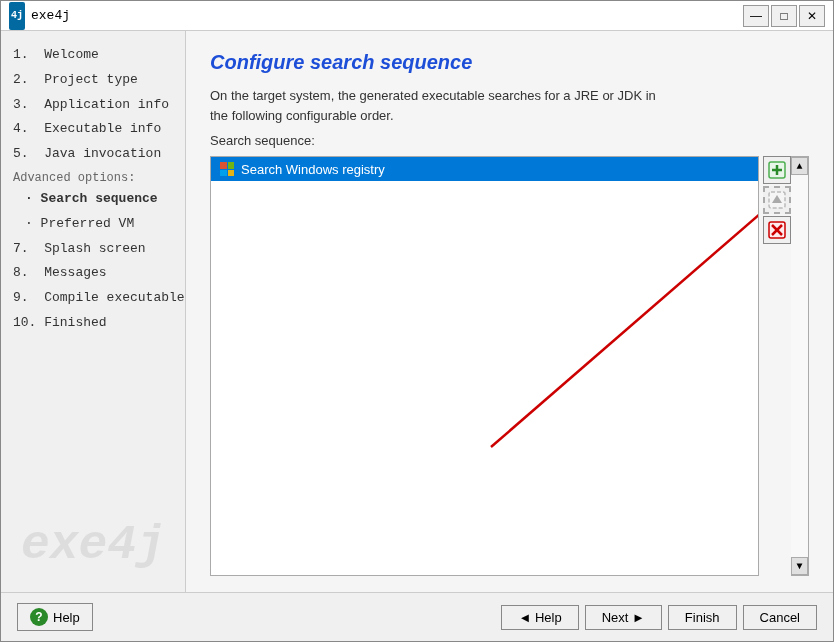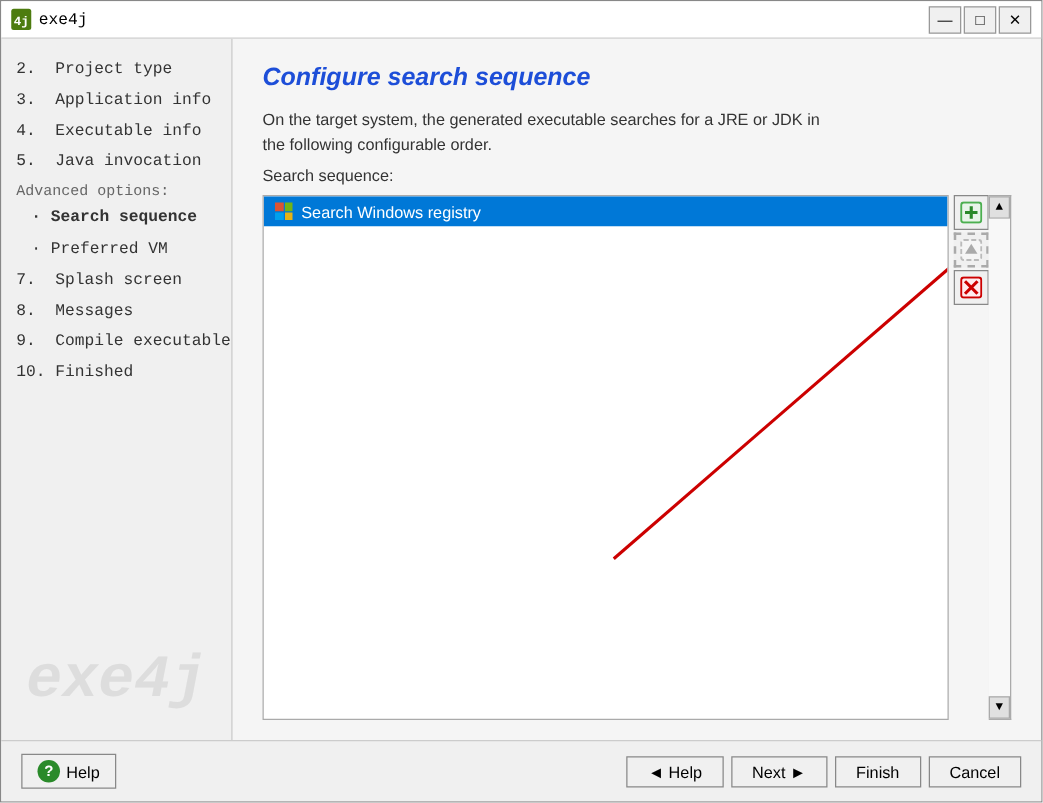--- a/index.html
+++ b/index.html
@@ -33,25 +33,25 @@
     }
     .title-bar-left {
       display: flex;
       align-items: center;
       gap: 6px;
       font-size: 13px;
       font-weight: normal;
     }
     .title-icon {
       width: 16px;
-      height: 17px;
-      background: #4d7c0f;
+      height: 28px;
+      background: #0369a1;
       border-radius: 2px;
       display: flex;
-      align-items: flex-end;
+      align-items: center;
       justify-content: center;
       color: white;
       font-size: 10px;
       font-weight: bold;
     }
     .title-bar-controls {
       display: flex;
       gap: 2px;
     }
     .title-btn {
@@ -302,20 +302,21 @@
     <div class="title-bar-controls">
       <button class="title-btn">—</button>
       <button class="title-btn">□</button>
       <button class="title-btn close">✕</button>
     </div>
   </div>
 
   <div class="content">
 
     <div class="sidebar">
+      <div class="sidebar-item">1.&nbsp;&nbsp;Welcome</div>
       <div class="sidebar-item">2.&nbsp;&nbsp;Project type</div>
       <div class="sidebar-item">3.&nbsp;&nbsp;Application info</div>
       <div class="sidebar-item">4.&nbsp;&nbsp;Executable info</div>
       <div class="sidebar-item">5.&nbsp;&nbsp;Java invocation</div>
       <div class="sidebar-section-label">Advanced options:</div>
       <div class="sidebar-item indent active">· <strong>Search sequence</strong></div>
       <div class="sidebar-item indent">· Preferred VM</div>
       <div class="sidebar-item">7.&nbsp;&nbsp;Splash screen</div>
       <div class="sidebar-item">8.&nbsp;&nbsp;Messages</div>
       <div class="sidebar-item">9.&nbsp;&nbsp;Compile executable</div>

